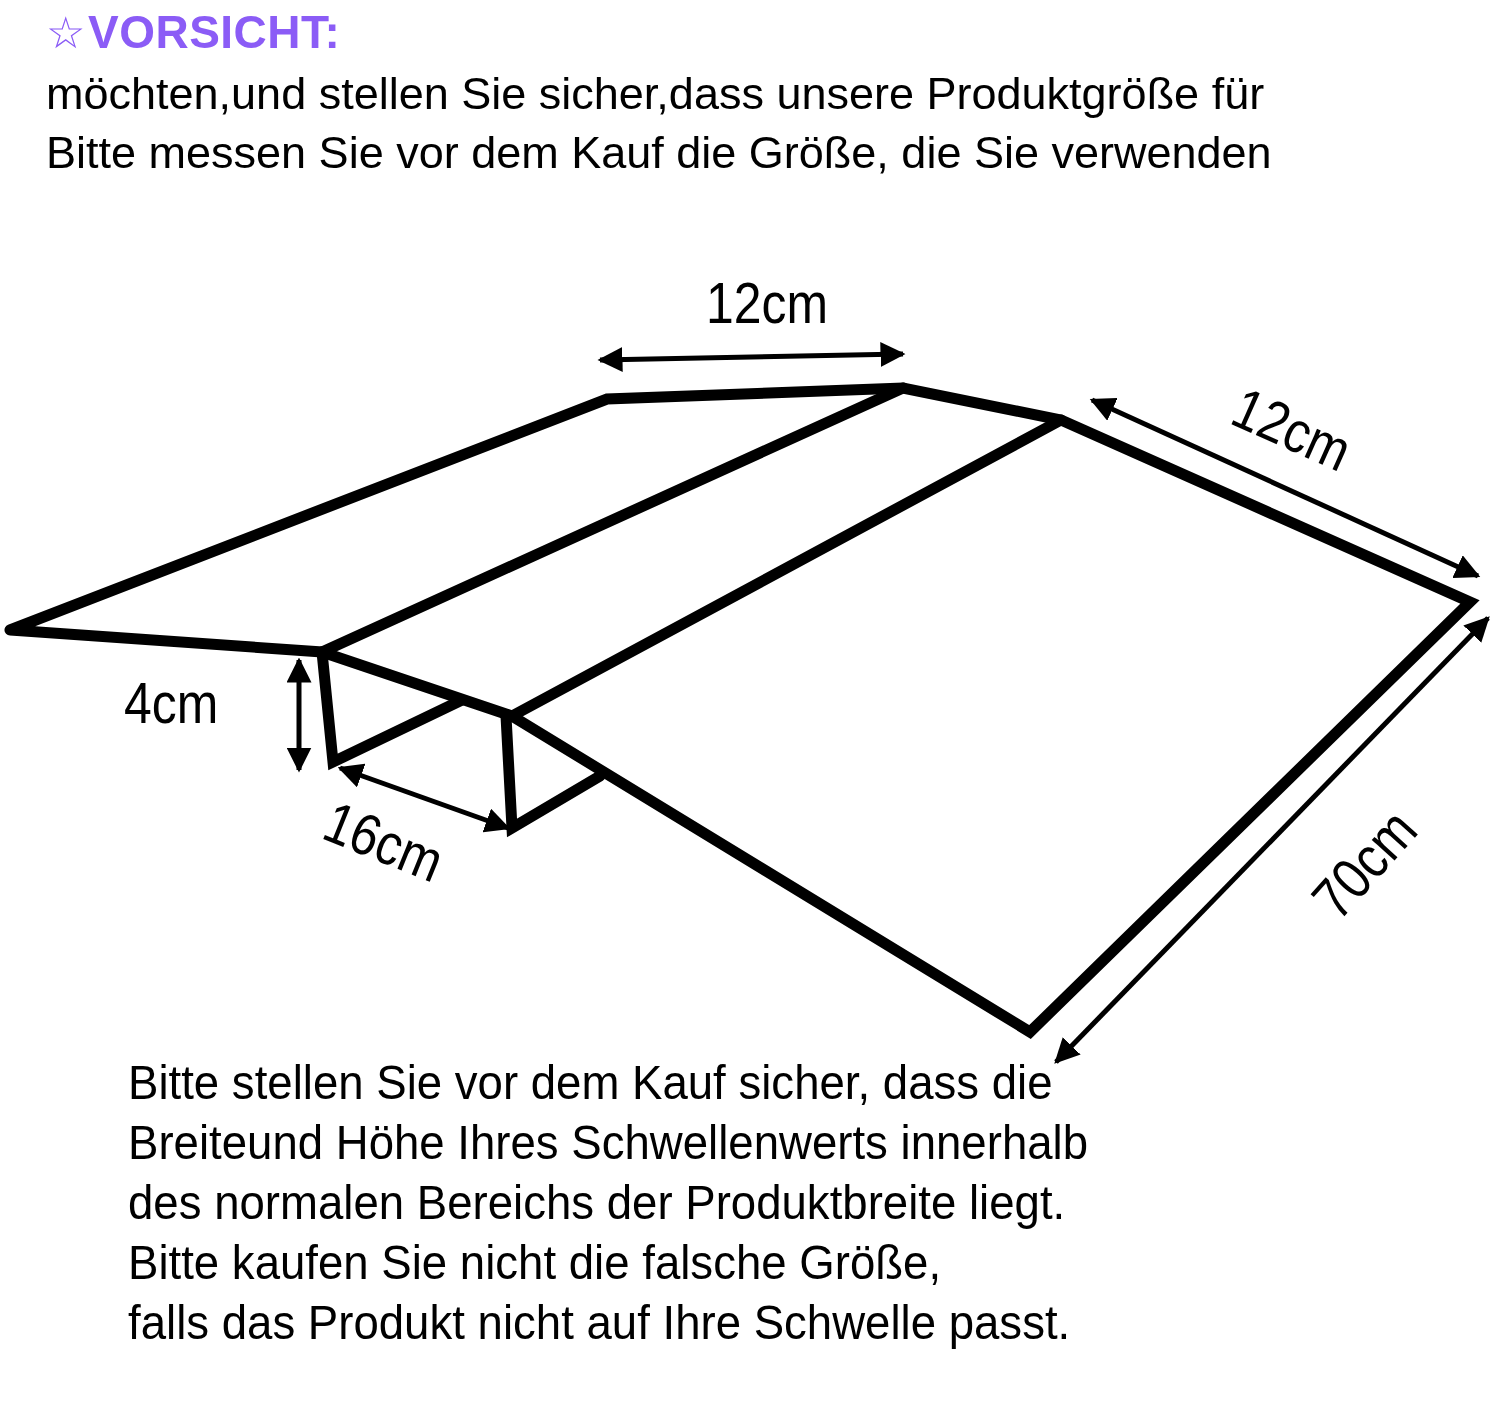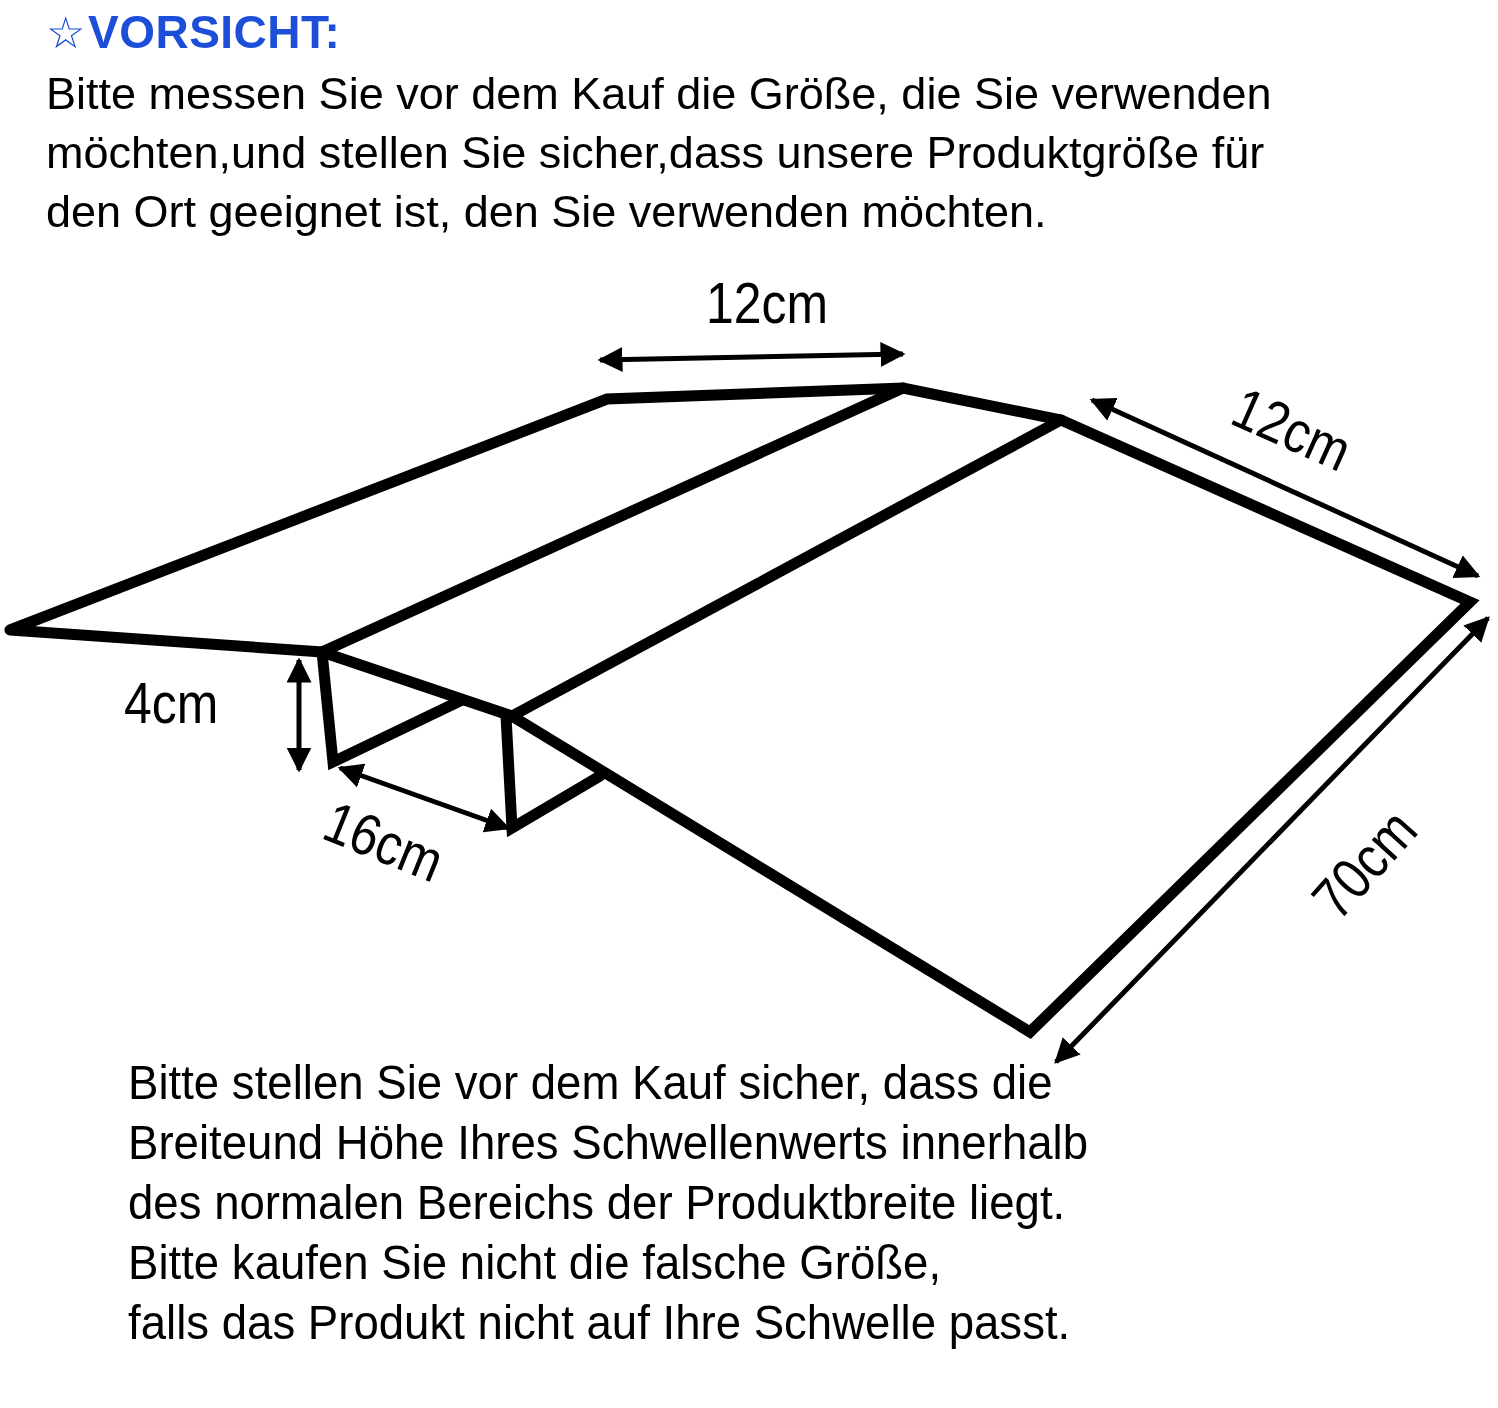--- a/index.html
+++ b/index.html
@@ -1,36 +1,35 @@
 <!DOCTYPE html>
 <html><head>
   <meta charset="utf-8">
   <style>
     html, body { margin: 0; padding: 0; background: #ffffff; }
     body { width: 1498px; height: 1408px; position: relative; overflow: hidden; font-family: "Liberation Sans", sans-serif; color: #000; }
-    .warn-title { position: absolute; left: 46px; top: 4px; font-size: 46px; font-weight: bold; color: #1d4ed8; line-height: 56px; letter-spacing: 0.5px; }
+    .warn-title { position: absolute; left: 46px; top: 4px; font-size: 46px; font-weight: bold; color: #8b5cf6; line-height: 56px; letter-spacing: 0.5px; }
     .warn-title .star { font-weight: normal; font-size: 44px; margin-right: 2px; }
     .intro { position: absolute; left: 46px; top: 64px; font-size: 45px; line-height: 59px; }
     .intro div { white-space: nowrap; }
     .diagram { position: absolute; left: 0; top: 260px; width: 1260px; height: 820px; }
     .label { position: absolute; font-size: 58px; line-height: 1; white-space: nowrap; transform-origin: left top; transform: scaleX(0.86); }
     .bottom { position: absolute; left: 128px; top: 1052px; font-size: 49px; font-weight: normal; line-height: 60px; }
     .bottom div { white-space: nowrap; transform-origin: left; transform: scaleX(0.93); }
   </style>
 </head>
 <body>
 
 <div class="warn-title">
   <span class="star">☆</span><span>VORSICHT:</span>
 </div>
 
 <div class="intro">
+  <div>möchten,und stellen Sie sicher,dass unsere Produktgröße für</div>
   <div>Bitte messen Sie vor dem Kauf die Größe, die Sie verwenden</div>
-  <div>möchten,und stellen Sie sicher,dass unsere Produktgröße für</div>
-  <div>den Ort geeignet ist, den Sie verwenden möchten.</div>
 </div>
 
 <div class="diagram">
   <svg width="1498" height="820" viewBox="0 260 1498 820">
     <defs>
       <marker id="ah" viewBox="0 0 10 10" refX="9" refY="5" markerWidth="5" markerHeight="5" orient="auto-start-reverse">
         <path d="M0,0 L10,5 L0,10 Z" fill="#000"></path>
       </marker>
     </defs>
     <g fill="none" stroke="#000" stroke-width="11" stroke-linejoin="miter" stroke-linecap="round">

